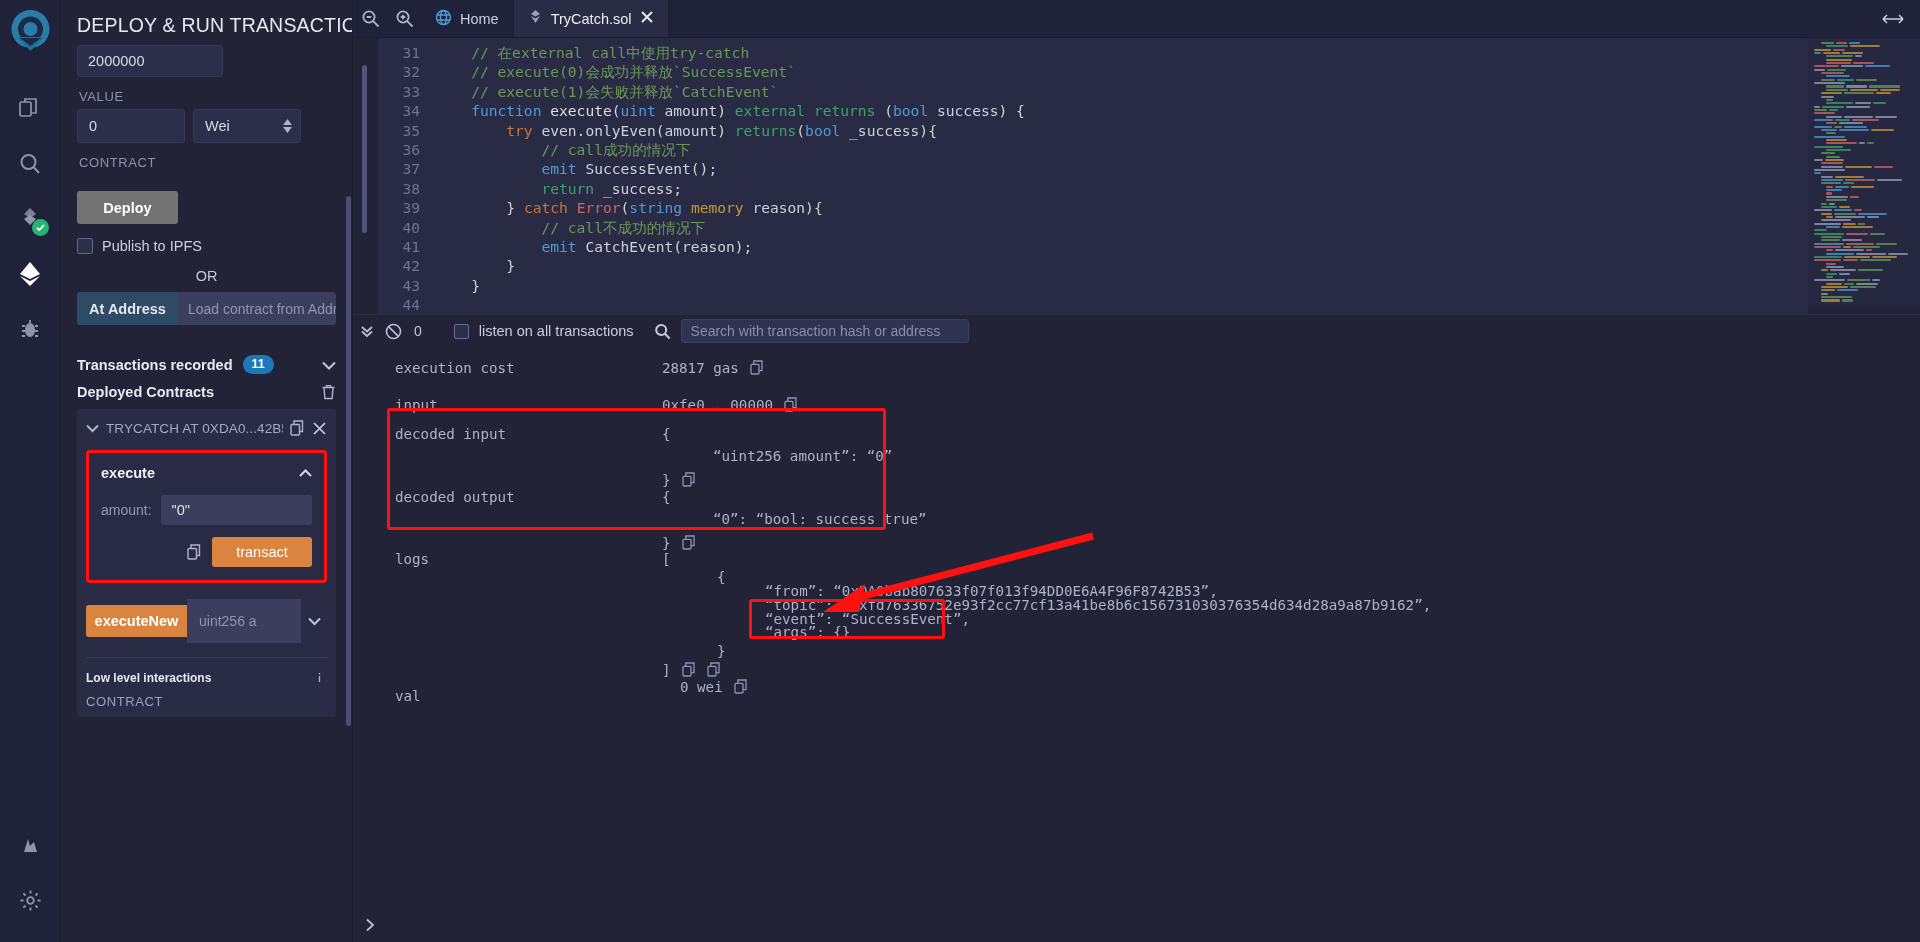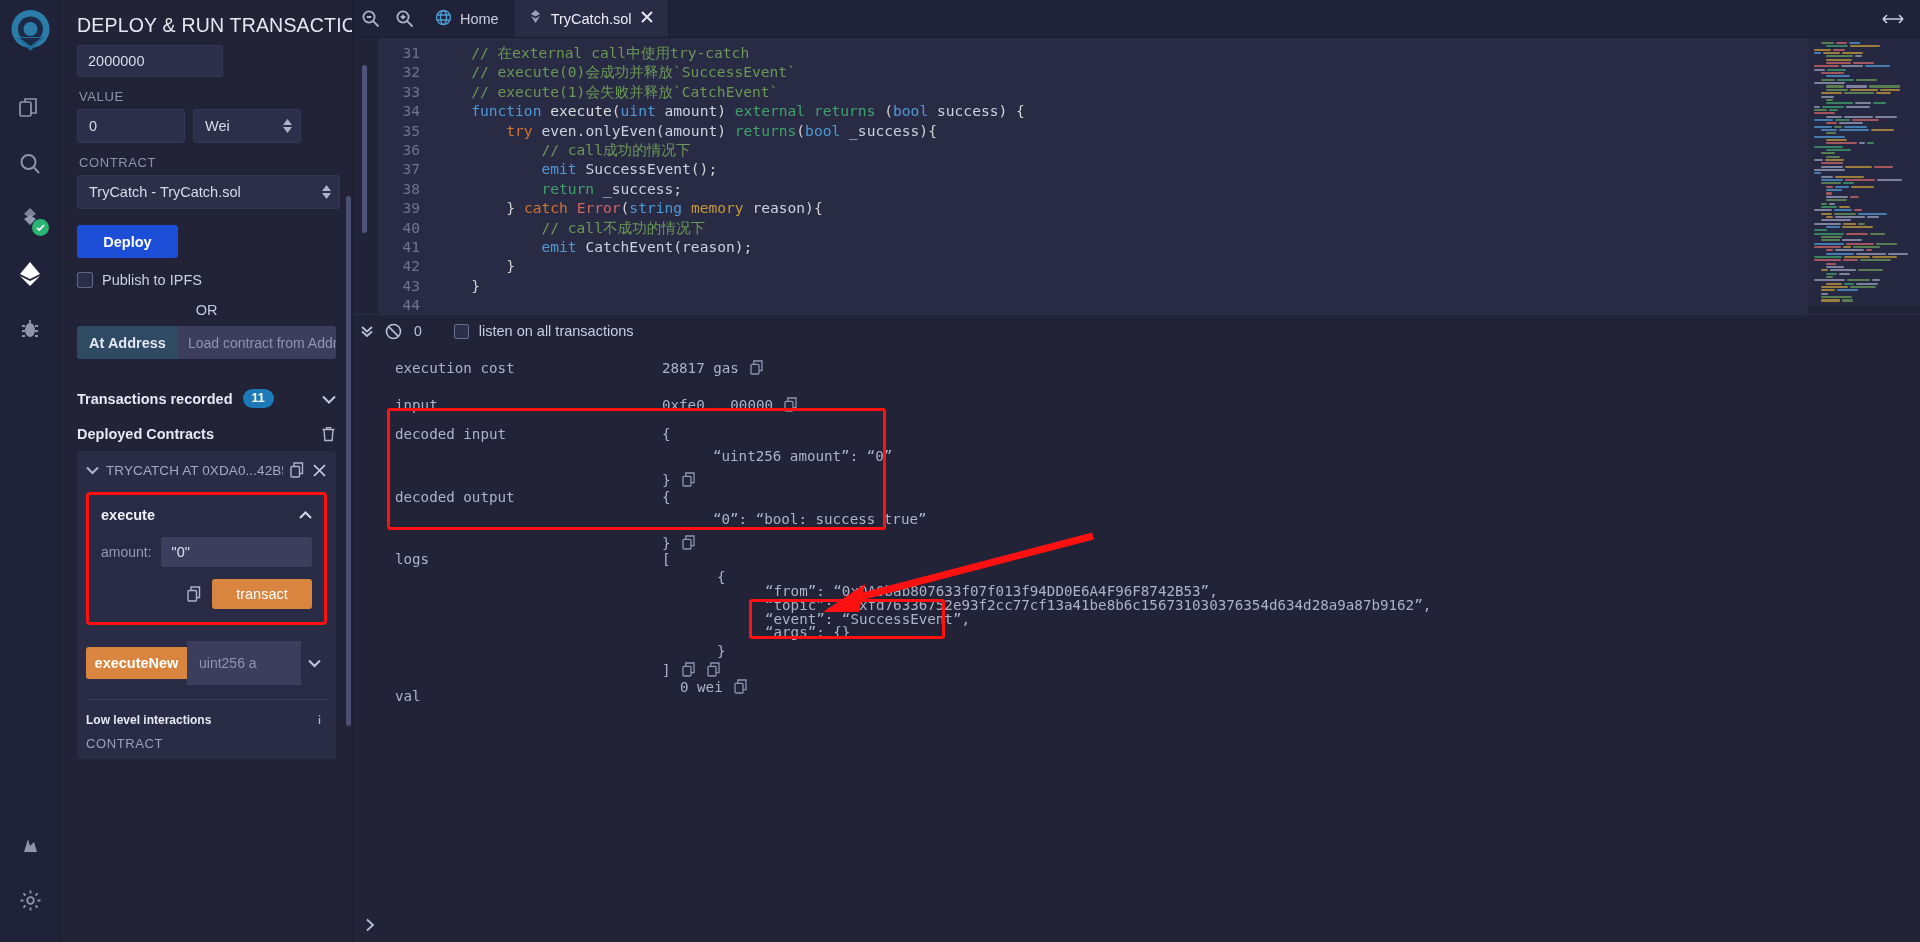--- a/index.html
+++ b/index.html
@@ -56,21 +56,21 @@
   .row { display: flex; gap: 8px; align-items: center; }
   .sel {
     height: 34px; background: #2c2f4a; border: 1px solid #343856; border-radius: 3px;
     color: #d8dae8; font-size: 14.5px; display: flex; align-items: center;
     justify-content: space-between; padding: 0 8px 0 11px; position: relative;
   }
   .sel-v { width: 108px; }
   .sel-c { width: 263px; }
   .spin { display: flex; flex-direction: column; gap: 2px; line-height: 0; color: #aeb2c8; }
   .deploy-btn {
-    margin-top: 16px; width: 101px; height: 33px; background: #1d4ed8;
+    margin-top: 16px; width: 101px; height: 33px; background: #737373;
     border: none; border-radius: 3px; color: #fff; font-size: 14.5px; font-weight: bold;
     cursor: pointer;
   }
   .chk-row { display: flex; align-items: center; gap: 9px; margin-top: 14px; }
   .chkbox {
     width: 16px; height: 16px; border: 1px solid #63678a; border-radius: 2px; background: #2c2f4a;
   }
   .chk-label { font-size: 14.5px; color: #ccd0e2; }
   .or { text-align: center; font-size: 14.5px; color: #c5c9dd; margin: 14px 0 8px; }
   .ataddr-row { display: flex; margin-top: 2px; }
@@ -88,21 +88,21 @@
     display: flex; align-items: center; gap: 10px; margin-top: 30px;
     padding-bottom: 2px; position: relative;
   }
   .tx-rec-label { font-size: 14.5px; color: #e6e8f3; font-weight: bold; }
   .pill {
     background: #1c7ab8; color: #fff; font-size: 12.5px; font-weight: bold;
     border-radius: 10px; padding: 2px 9px; line-height: 15px;
   }
   .caret { margin-left: auto; color: #c3c7db; }
   .dep-head {
-    display: flex; align-items: flex-start; margin-top: 16px; justify-content: space-between;
+    display: flex; align-items: flex-start; margin-top: 8px; justify-content: space-between;
   }
   .dep-head-label { font-size: 14.5px; color: #e6e8f3; font-weight: bold; }
   .dep-card { background: #2a2c45; margin-top: 9px; border-radius: 3px; padding: 10px 9px 8px; }
   .dep-card-head { display: flex; align-items: center; gap: 7px; }
   .dep-addr { font-size: 13.5px; color: #a4a8c2; white-space: nowrap; overflow: hidden; flex: 1; letter-spacing: .1px; }
   .icobtn { color: #aeb3cc; cursor: pointer; display: flex; }
   .func-box {
     margin-top: 13px; border: 3px solid #ff1111; border-radius: 4px;
     padding: 11px 12px 13px; background: #292b44;
   }
@@ -322,31 +322,20 @@
                 <path d="M4.5 0 L9 6 H0 Z"></path>
               </svg>
             <svg width="9" height="6" viewBox="0 0 9 6" fill="#aeb2c8">
                 <path d="M4.5 6 L0 0 H9 Z"></path>
               </svg>
           </span>
         </div>
       </div>
 
       <div class="lbl">CONTRACT</div>
-      <div class="sel sel-c">
-        <span>TryCatch - TryCatch.sol</span>
-        <span class="spin">
-          <svg width="9" height="6" viewBox="0 0 9 6" fill="#aeb2c8">
-              <path d="M4.5 0 L9 6 H0 Z"></path>
-            </svg>
-          <svg width="9" height="6" viewBox="0 0 9 6" fill="#aeb2c8">
-              <path d="M4.5 6 L0 0 H9 Z"></path>
-            </svg>
-        </span>
-      </div>
 
       <button class="deploy-btn">Deploy</button>
 
       <div class="chk-row">
         <span class="chkbox"></span>
         <span class="chk-label">Publish to IPFS</span>
       </div>
 
       <div class="or">OR</div>
 
@@ -880,20 +869,29 @@
       </span>
       <span class="ic">
         <svg width="17" height="17" viewBox="0 0 17 17" fill="none" stroke="#b9bed6" stroke-width="1.6">
           <circle cx="8.5" cy="8.5" r="7"></circle>
             <path d="M3.6 3.6 L13.4 13.4"></path>
         </svg>
       </span>
       <span class="txcount">0</span>
       <span class="listen-chk"></span>
       <span class="listen-lbl">listen on all transactions</span>
+      <span class="searchwrap">
+        <span class="ic">
+          <svg width="17" height="17" viewBox="0 0 17 17" fill="none" stroke="#c4c9df" stroke-width="2.1">
+            <circle cx="7.2" cy="7" r="5"></circle>
+              <path d="M10.9 10.8 L15.6 15.5"></path>
+          </svg>
+        </span>
+        <span class="search-in">Search with transaction hash or address</span>
+      </span>
     </div>
 
     <div class="txbody">
 
       <div class="trow" style="left:42px; top:13px;">
         <span class="tkey">execution cost</span>
       </div>
       <div class="trow" style="left:309px; top:13px;">
         <span class="tval">28817 gas</span>
         <span class="copy">

